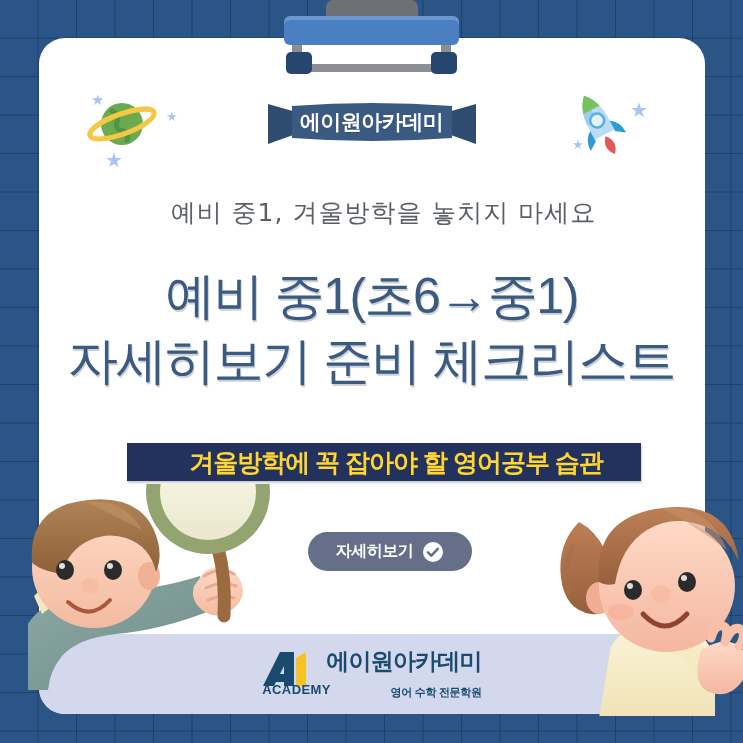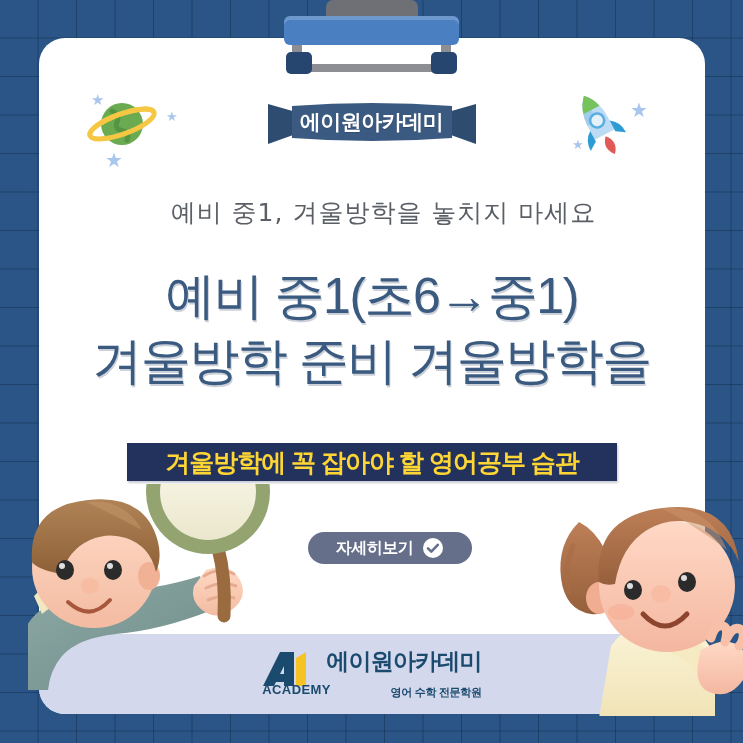--- a/index.html
+++ b/index.html
@@ -174,36 +174,37 @@
     left: 127px;
     top: 443px;
     width: 490px;
     height: 38px;
     background: #22325c;
     display: flex;
     align-items: center;
     justify-content: center;
     z-index: 6;
     box-shadow: 1px 2px 2px rgba(100,110,130,0.35);
+    padding-left: 24px;
   }
   .highlight-text {
     color: #ffd633;
     font-size: 25px;
     font-weight: bold;
     letter-spacing: -1px;
     white-space: nowrap;
   }
 
   
   .cta {
     position: absolute;
     left: 308px;
     top: 532px;
     width: 164px;
-    height: 32px;
+    height: 39px;
     background: #666f8a;
     border-radius: 20px;
     display: flex;
     align-items: center;
     justify-content: center;
     gap: 9px;
     z-index: 7;
     cursor: pointer;
   }
   .cta-label {
@@ -320,21 +321,21 @@
   <div class="star star-1">★</div>
   <div class="star star-2">★</div>
   <div class="star star-3">★</div>
   <div class="star star-4">★</div>
   <div class="star star-5">★</div>
 
   <div class="subtitle">예비 중1, 겨울방학을 놓치지 마세요</div>
 
   <div class="headline">
     <span class="headline-line">예비 중1(초6→중1)</span>
-    <span class="headline-line">겨울방학 준비 겨울방학을</span>
+    <span class="headline-line">자세히보기 준비 체크리스트</span>
   </div>
 
   <div class="highlight-bar">
     <span class="highlight-text">겨울방학에 꼭 잡아야 할 영어공부 습관</span>
   </div>
 
   <div class="cta">
     <span class="cta-label">자세히보기</span>
     <svg width="22" height="22" viewBox="0 0 22 22">
       <circle cx="11" cy="11" r="10" fill="#ffffff"></circle>

